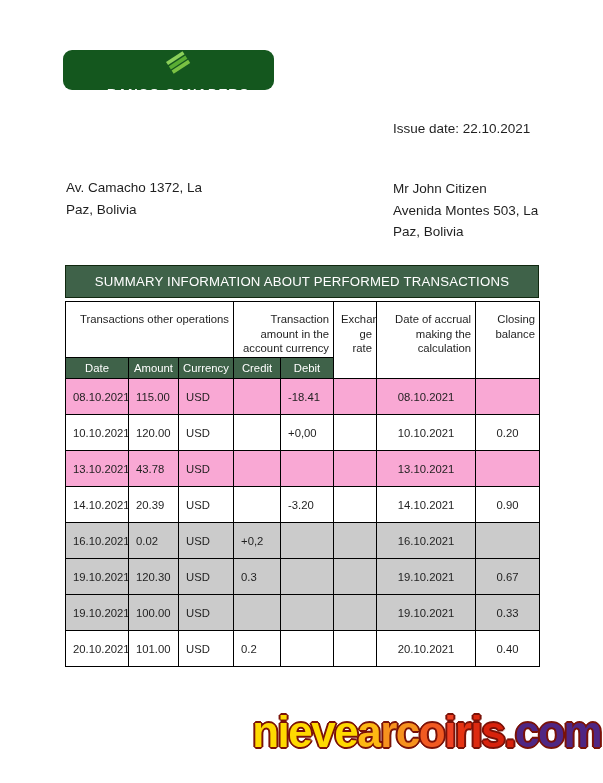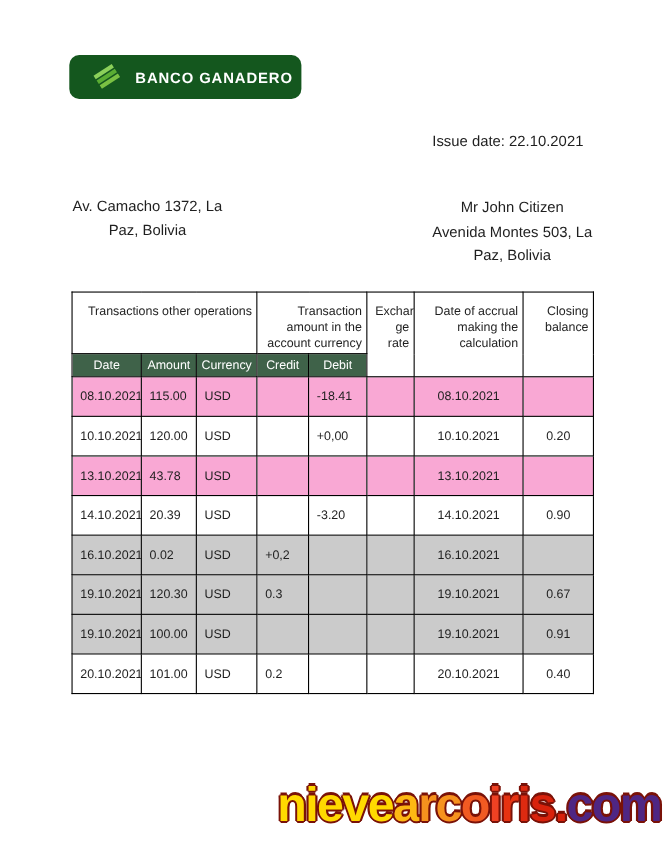--- a/index.html
+++ b/index.html
@@ -1,26 +1,26 @@
 <!DOCTYPE html>
 <html><head>
 <meta charset="utf-8">
 <style>
   html,body{margin:0;padding:0;background:#fff;}
   .page{
     position:relative;width:603px;height:783px;background:#ffffff;
     font-family:"Liberation Sans",sans-serif;color:#1f1f1f;overflow:hidden;
   }
-  .prewrap{white-space:pre-line;text-align:center;}
+  .prewrap{white-space:pre-line;}
 
   
   .logo{
     position:absolute;left:63px;top:50px;width:211px;height:40px;
     background:#14571e;border-radius:9px;
-    display:flex;align-items:center;padding-left:20px;box-sizing:border-box;gap:10px;
+    display:flex;align-items:center;padding-left:20px;box-sizing:border-box;gap:10px;flex-direction:column;
   }
   .logo-text{color:#ffffff;font-weight:700;font-size:13.5px;letter-spacing:0.8px;}
 
   
   .issue-date{position:absolute;left:393px;top:121px;font-size:13.5px;}
   .sender-address{position:absolute;left:66px;top:177px;font-size:13.5px;line-height:22px;}
   .recipient-address{position:absolute;left:393px;top:178px;font-size:13.5px;line-height:21.5px;}
 
   
   .table-wrap{position:absolute;left:65px;top:265px;width:474px;}
@@ -77,20 +77,21 @@
   </div>
 
   <div class="issue-date">Issue date: 22.10.2021</div>
   <div class="sender-address prewrap">Av. Camacho 1372, La
 Paz, Bolivia</div>
   <div class="recipient-address prewrap">Mr John Citizen
 Avenida Montes 503, La
 Paz, Bolivia</div>
 
   <div class="table-wrap">
+    <div class="table-title">SUMMARY INFORMATION ABOUT PERFORMED TRANSACTIONS</div>
     <table class="tx">
       <colgroup>
         <col style="width:63px">
           <col style="width:50px">
           <col style="width:55px">
         <col style="width:47px">
           <col style="width:53px">
           <col style="width:43px">
         <col style="width:99px">
           <col style="width:64px">
@@ -178,21 +179,21 @@
         <td class="cell center">0.67</td>
       </tr>
       <tr class="row-light">
         <td class="cell">19.10.2021</td>
         <td class="cell">100.00</td>
         <td class="cell">USD</td>
         <td class="cell"></td>
         <td class="cell"></td>
         <td class="cell"></td>
         <td class="cell center">19.10.2021</td>
-        <td class="cell center">0.91</td>
+        <td class="cell center">0.33</td>
       </tr>
       <tr class="row-white">
         <td class="cell">20.10.2021</td>
         <td class="cell">101.00</td>
         <td class="cell">USD</td>
         <td class="cell">0.2</td>
         <td class="cell"></td>
         <td class="cell"></td>
         <td class="cell center">20.10.2021</td>
         <td class="cell center">0.40</td>

